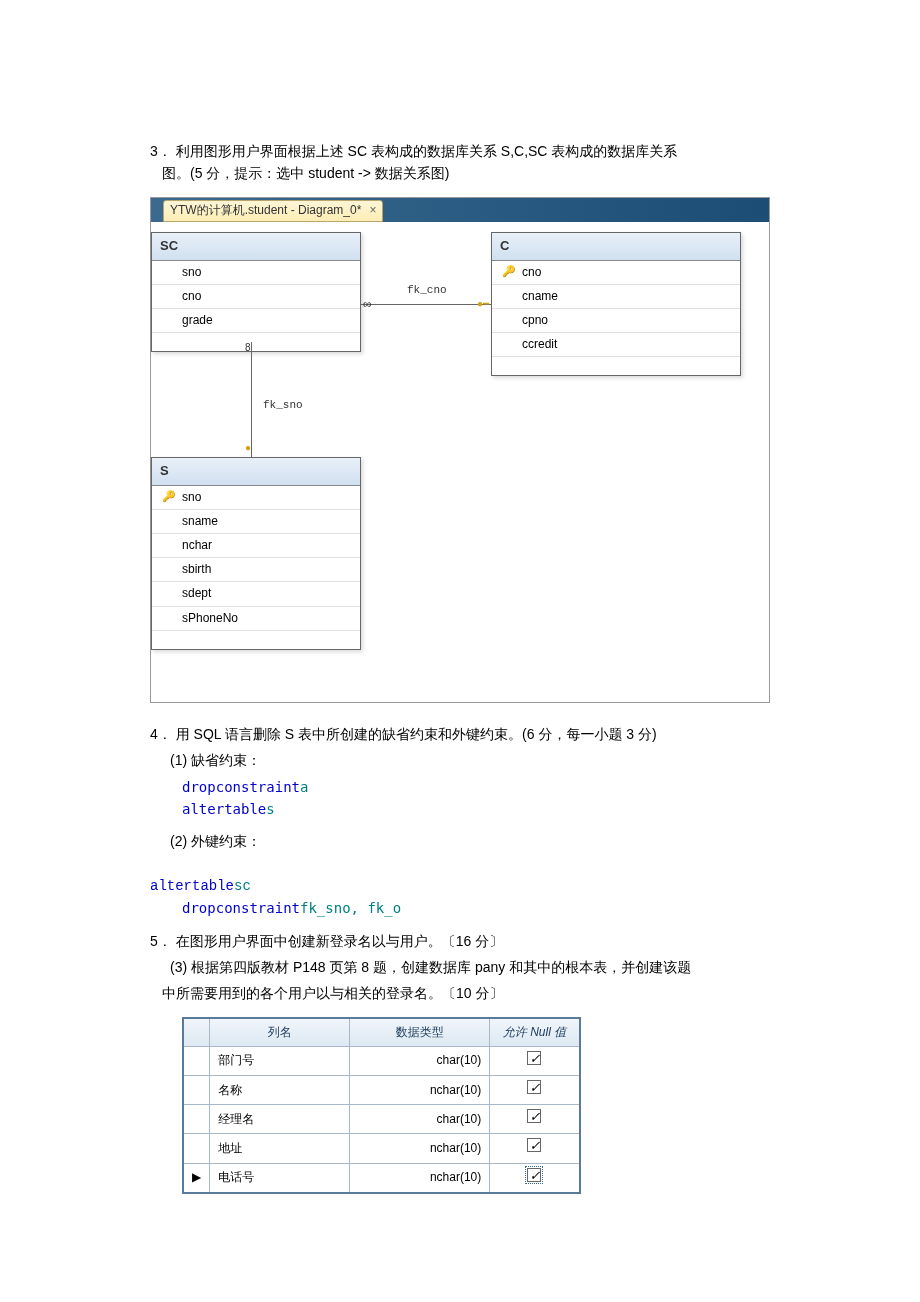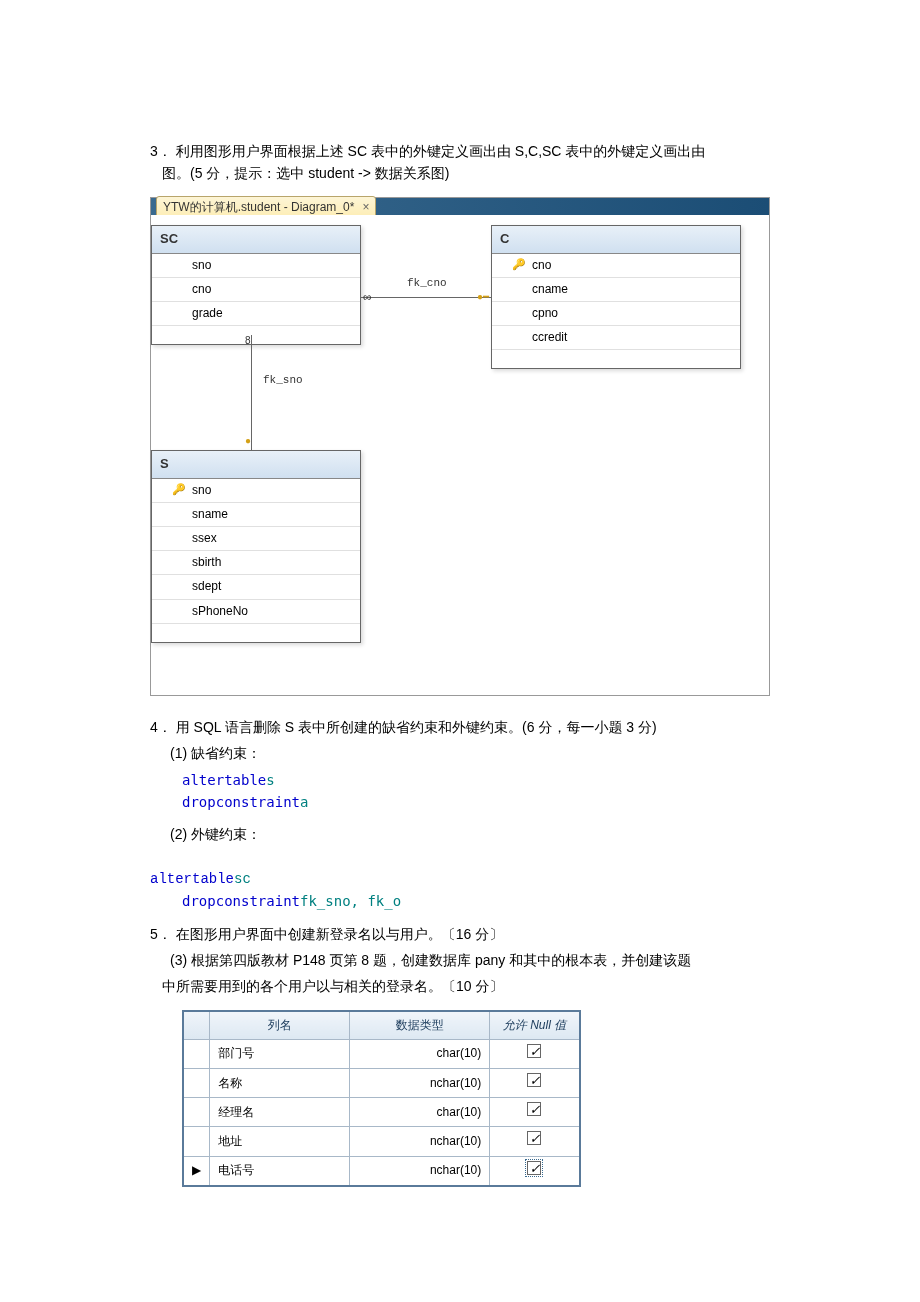--- a/index.html
+++ b/index.html
@@ -16,24 +16,24 @@
     .q-num { display: inline; }
     .q-text { display: inline; }
     .q-indent { margin-left: 12px; }
     .diagram-container {
       border: 1px solid #999;
       margin: 4px 0 20px 0;
       background: #fff;
     }
     .tab-bar {
       background: linear-gradient(to right, #3a6a8f 0%, #1b4d75 100%);
-      height: 17px;
+      height: 24px;
       display: flex;
       align-items: center;
-      padding-left: 5px;
+      padding-left: 12px;
     }
     .tab {
       background: linear-gradient(#fdf5d6, #fdedb5);
       color: #333;
       font-size: 12px;
       height: 22px;
       display: flex;
       align-items: center;
       padding: 0 6px;
       border-top-left-radius: 3px;
@@ -58,21 +58,21 @@
     .db-table-header {
       background: linear-gradient(#e8f0f8, #d0e0f0);
       border-bottom: 1px solid #888;
       padding: 3px 8px;
       font-weight: bold;
       font-size: 13px;
       color: #333;
     }
     .db-table-row {
       display: flex;
-      padding: 2px 18px;
+      padding: 2px 8px;
       border-bottom: 1px solid #e0e0e0;
       font-size: 12px;
       align-items: center;
     }
     .db-table-row:last-child { border-bottom: none; }
     .key-col { width: 18px; display: inline-flex; justify-content: center; }
     .col-name { flex: 1; padding-left: 4px; }
     .key-icon { color: #d4a017; font-size: 11px; }
     .blank-row { height: 18px; border-bottom: none; }
     .fk-label {
@@ -133,21 +133,21 @@
     .cb { display: inline-block; width: 14px; height: 14px; border: 1px solid #666; background: #fff; position: relative; }
     .cb.checked::after { content: "✓"; position: absolute; top: -3px; left: 1px; font-size: 13px; color: #000; }
     .cb.focused { outline: 1px dotted #3a6a8f; outline-offset: 1px; }
     .row-arrow { color: #000; font-size: 12px; }
   </style>
 </head>
 <body>
 
 <div class="q-item">
   <span class="q-num">3．</span>
-  <span class="q-text">利用图形用户界面根据上述 SC 表中的外键定义画出由 S,C,SC 表中的外键定义画出由</span>
+  <span class="q-text">利用图形用户界面根据上述 SC 表构成的数据库关系 S,C,SC 表构成的数据库关系</span>
   <div class="q-indent">图。(5 分，提示：选中 student -&gt; 数据关系图)</div>
 </div>
 
 <div class="diagram-container">
   <div class="tab-bar">
     <div class="tab">
       <span>YTW的计算机.student - Diagram_0*</span>
       <span class="tab-close">×</span>
     </div>
   </div>
@@ -193,38 +193,38 @@
       <div class="db-table-row blank-row"></div>
     </div>
 
     <div class="fk-label" style="top:60px; left:256px;">fk_cno</div>
     <div class="connector" style="top:82px; left:210px; width:130px;"></div>
     <span class="conn-infinity" style="top:73px; left:212px;">∞</span>
     <span class="conn-key" style="top:74px; left:326px;">●━</span>
 
     <div class="connector-v" style="top:120px; left:100px; height:115px;"></div>
     <span class="vconn-top-circles" style="top:118px; left:94px; color:#333;">8</span>
-    <div class="fk-label" style="top:157px; left:112px;">fk_sno</div>
+    <div class="fk-label" style="top:175px; left:112px;">fk_sno</div>
     <span class="vconn-bot-key" style="top:218px; left:94px;">●</span>
 
     <div class="db-table" style="top:235px; left:0; width:210px;">
       <div class="db-table-header">S</div>
       <div class="db-table-row">
           <span class="key-col">
             <span class="key-icon">🔑</span>
           </span>
           <span class="col-name">sno</span>
         </div>
       <div class="db-table-row">
           <span class="key-col"></span>
           <span class="col-name">sname</span>
         </div>
       <div class="db-table-row">
           <span class="key-col"></span>
-          <span class="col-name">ssex</span>
+          <span class="col-name">nchar</span>
         </div>
       <div class="db-table-row">
           <span class="key-col"></span>
           <span class="col-name">sbirth</span>
         </div>
       <div class="db-table-row">
           <span class="key-col"></span>
           <span class="col-name">sdept</span>
         </div>
       <div class="db-table-row">
@@ -234,22 +234,22 @@
       <div class="db-table-row blank-row"></div>
     </div>
   </div>
 </div>
 
 <div class="q-item">
   <span class="q-num">4．</span>
   <span class="q-text">用 SQL 语言删除 S 表中所创建的缺省约束和外键约束。(6 分，每一小题 3 分)</span>
   <div class="sub-item">(1) 缺省约束：</div>
   <div class="code-block">
+    <div><span class="kw-blue">dropconstraint</span><span class="id-teal">a</span></div>
     <div><span class="kw-blue">altertable</span><span class="id-teal">s</span></div>
-    <div><span class="kw-blue">dropconstraint</span><span class="id-teal">a</span></div>
   </div>
   <div class="sub-item">(2) 外键约束：</div>
 </div>
 <div class="alter-left">
   <span class="kw-blue">altertable</span><span class="id-teal">sc</span>
 </div>
 <div class="code-block">
   <span class="kw-blue">dropconstraint</span><span class="id-teal">fk_sno, fk_o</span>
 </div>
 

